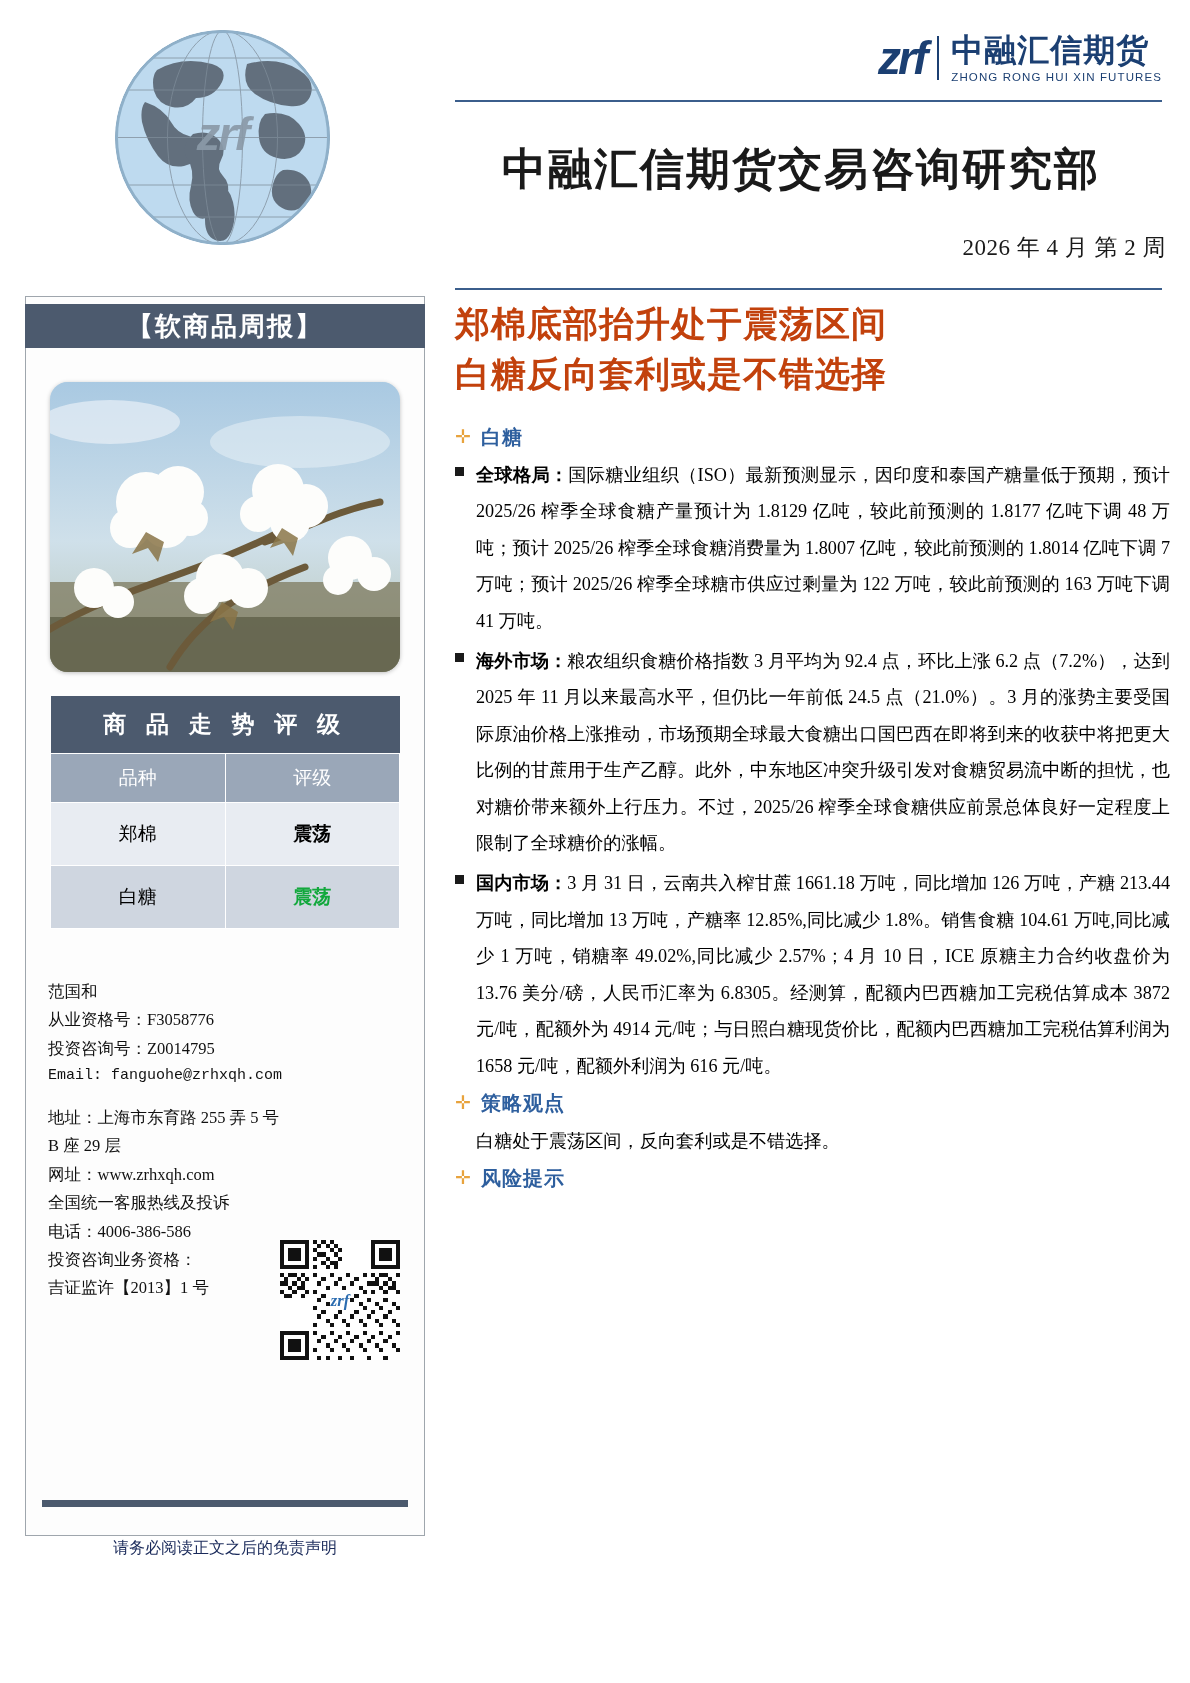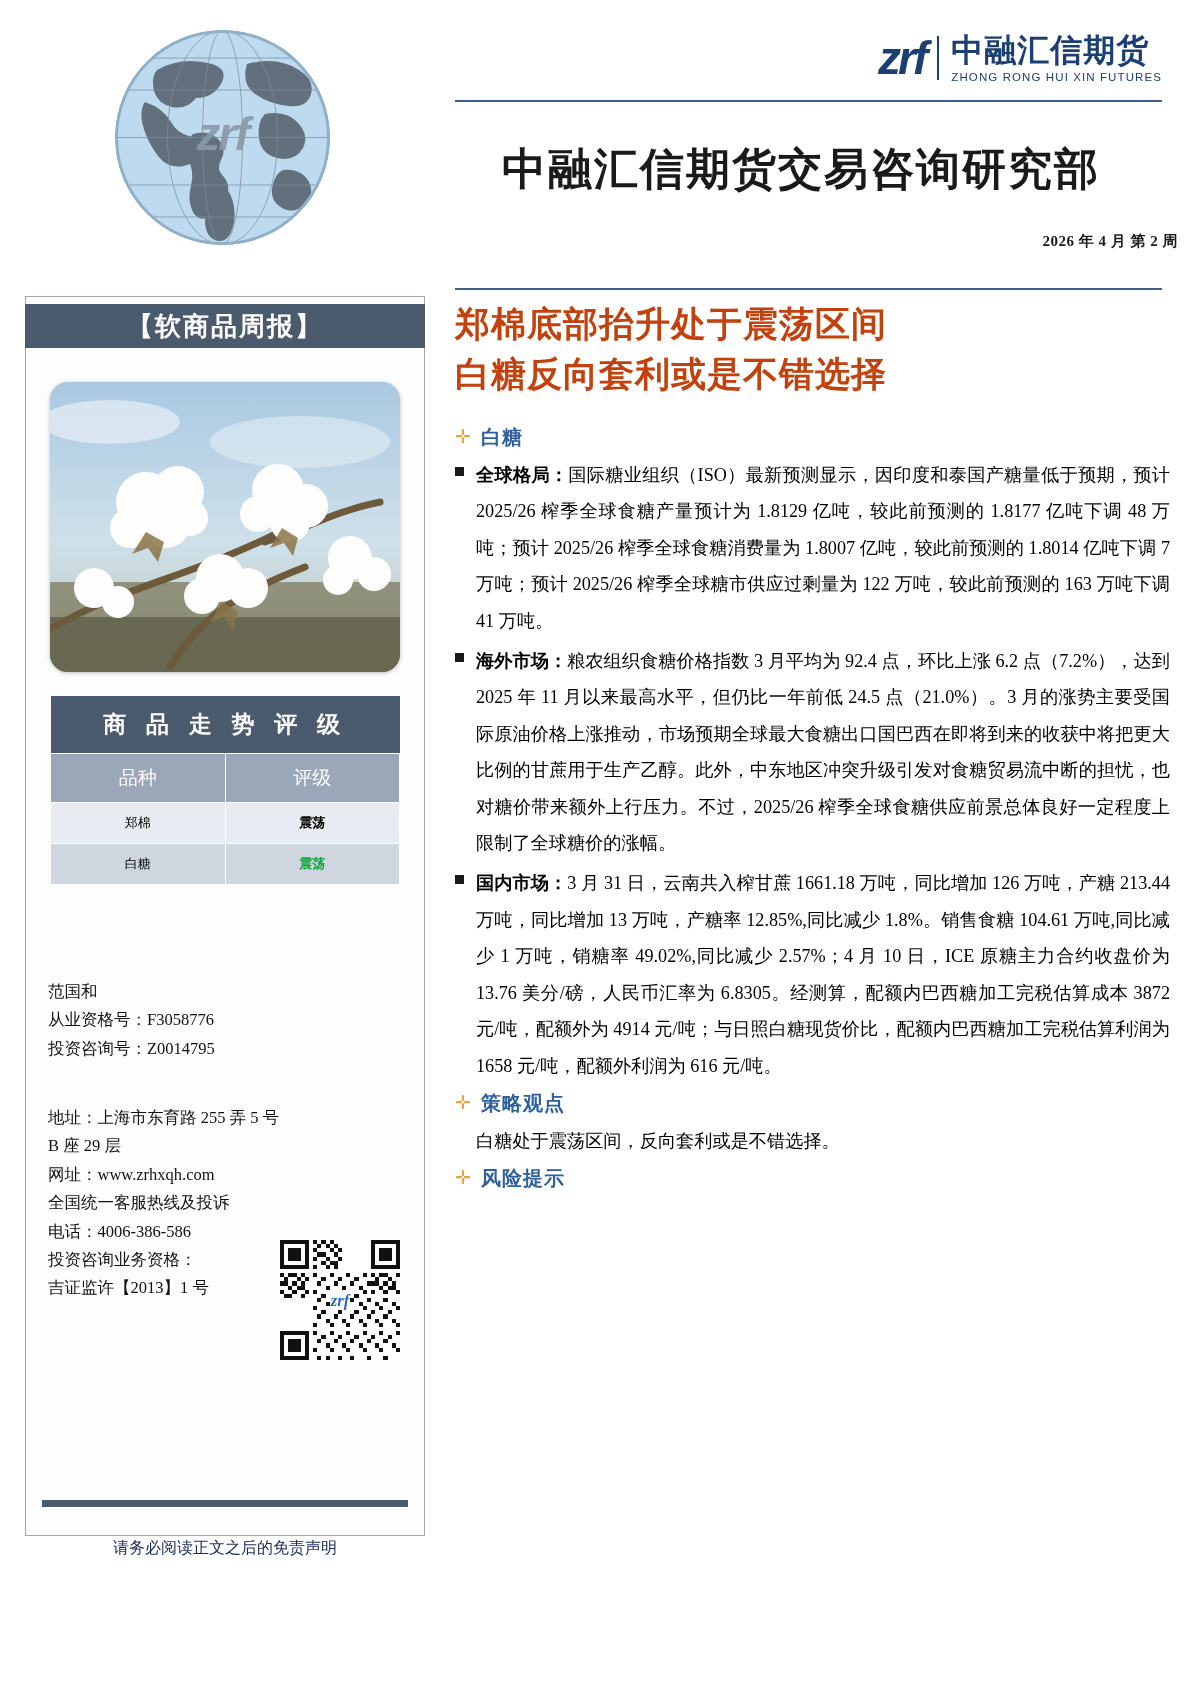--- a/index.html
+++ b/index.html
@@ -95,24 +95,24 @@
     right: 43px;
     top: 140px;
     text-align: center;
     font-size: 44px;
     font-weight: bold;
     letter-spacing: 2px;
     color: #1a1a1a;
   }
   .issue-date {
     position: absolute;
-    right: 12px;
+    right: 24px;
     top: 232px;
-    font-size: 15px;
-    font-weight: bold;
+    font-size: 23px;
+    font-weight: normal;
     color: #1a1a1a;
     letter-spacing: 0.5px;
   }
   .rule-under-date {
     position: absolute;
     left: 455px;
     right: 28px;
     top: 288px;
     height: 2px;
     background: #3b5e8c;
@@ -177,22 +177,22 @@
   .rate-head td {
     background: #9aa7b8;
     color: #fff;
     text-align: center;
     font-size: 19px;
     padding: 11px 0;
     border: 1px solid #ffffff;
   }
   .rate-row td {
     text-align: center;
-    font-size: 13px;
-    padding: 11px 0;
+    font-size: 19px;
+    padding: 18px 0;
     border: 1px solid #ffffff;
   }
   .rate-row.alt td { background: #e8ecf2; }
   .rate-row.plain td { background: #cfd6e0; }
   .rate-val { font-weight: bold; }
   .rate-val.green { color: #12a83c; }
 
   .contact {
     position: absolute;
     left: 48px;
@@ -431,20 +431,21 @@
     <td>白糖</td>
     <td class="rate-val green">震荡</td>
   </tr>
 </tbody>
   </table>
 
 <div class="contact">
   <div>范国和</div>
   <div>从业资格号：F3058776</div>
   <div>投资咨询号：Z0014795</div>
+  <div class="mono">Email: fanguohe@zrhxqh.com</div>
 </div>
 
 <div class="contact-block2">
   <div>地址：上海市东育路 255 弄 5 号 B 座 29 层</div>
   <div>网址：www.zrhxqh.com</div>
   <div>全国统一客服热线及投诉</div>
   <div>电话：4006-386-586</div>
   <div>投资咨询业务资格：</div>
   <div>吉证监许【2013】1 号</div>
 </div>

